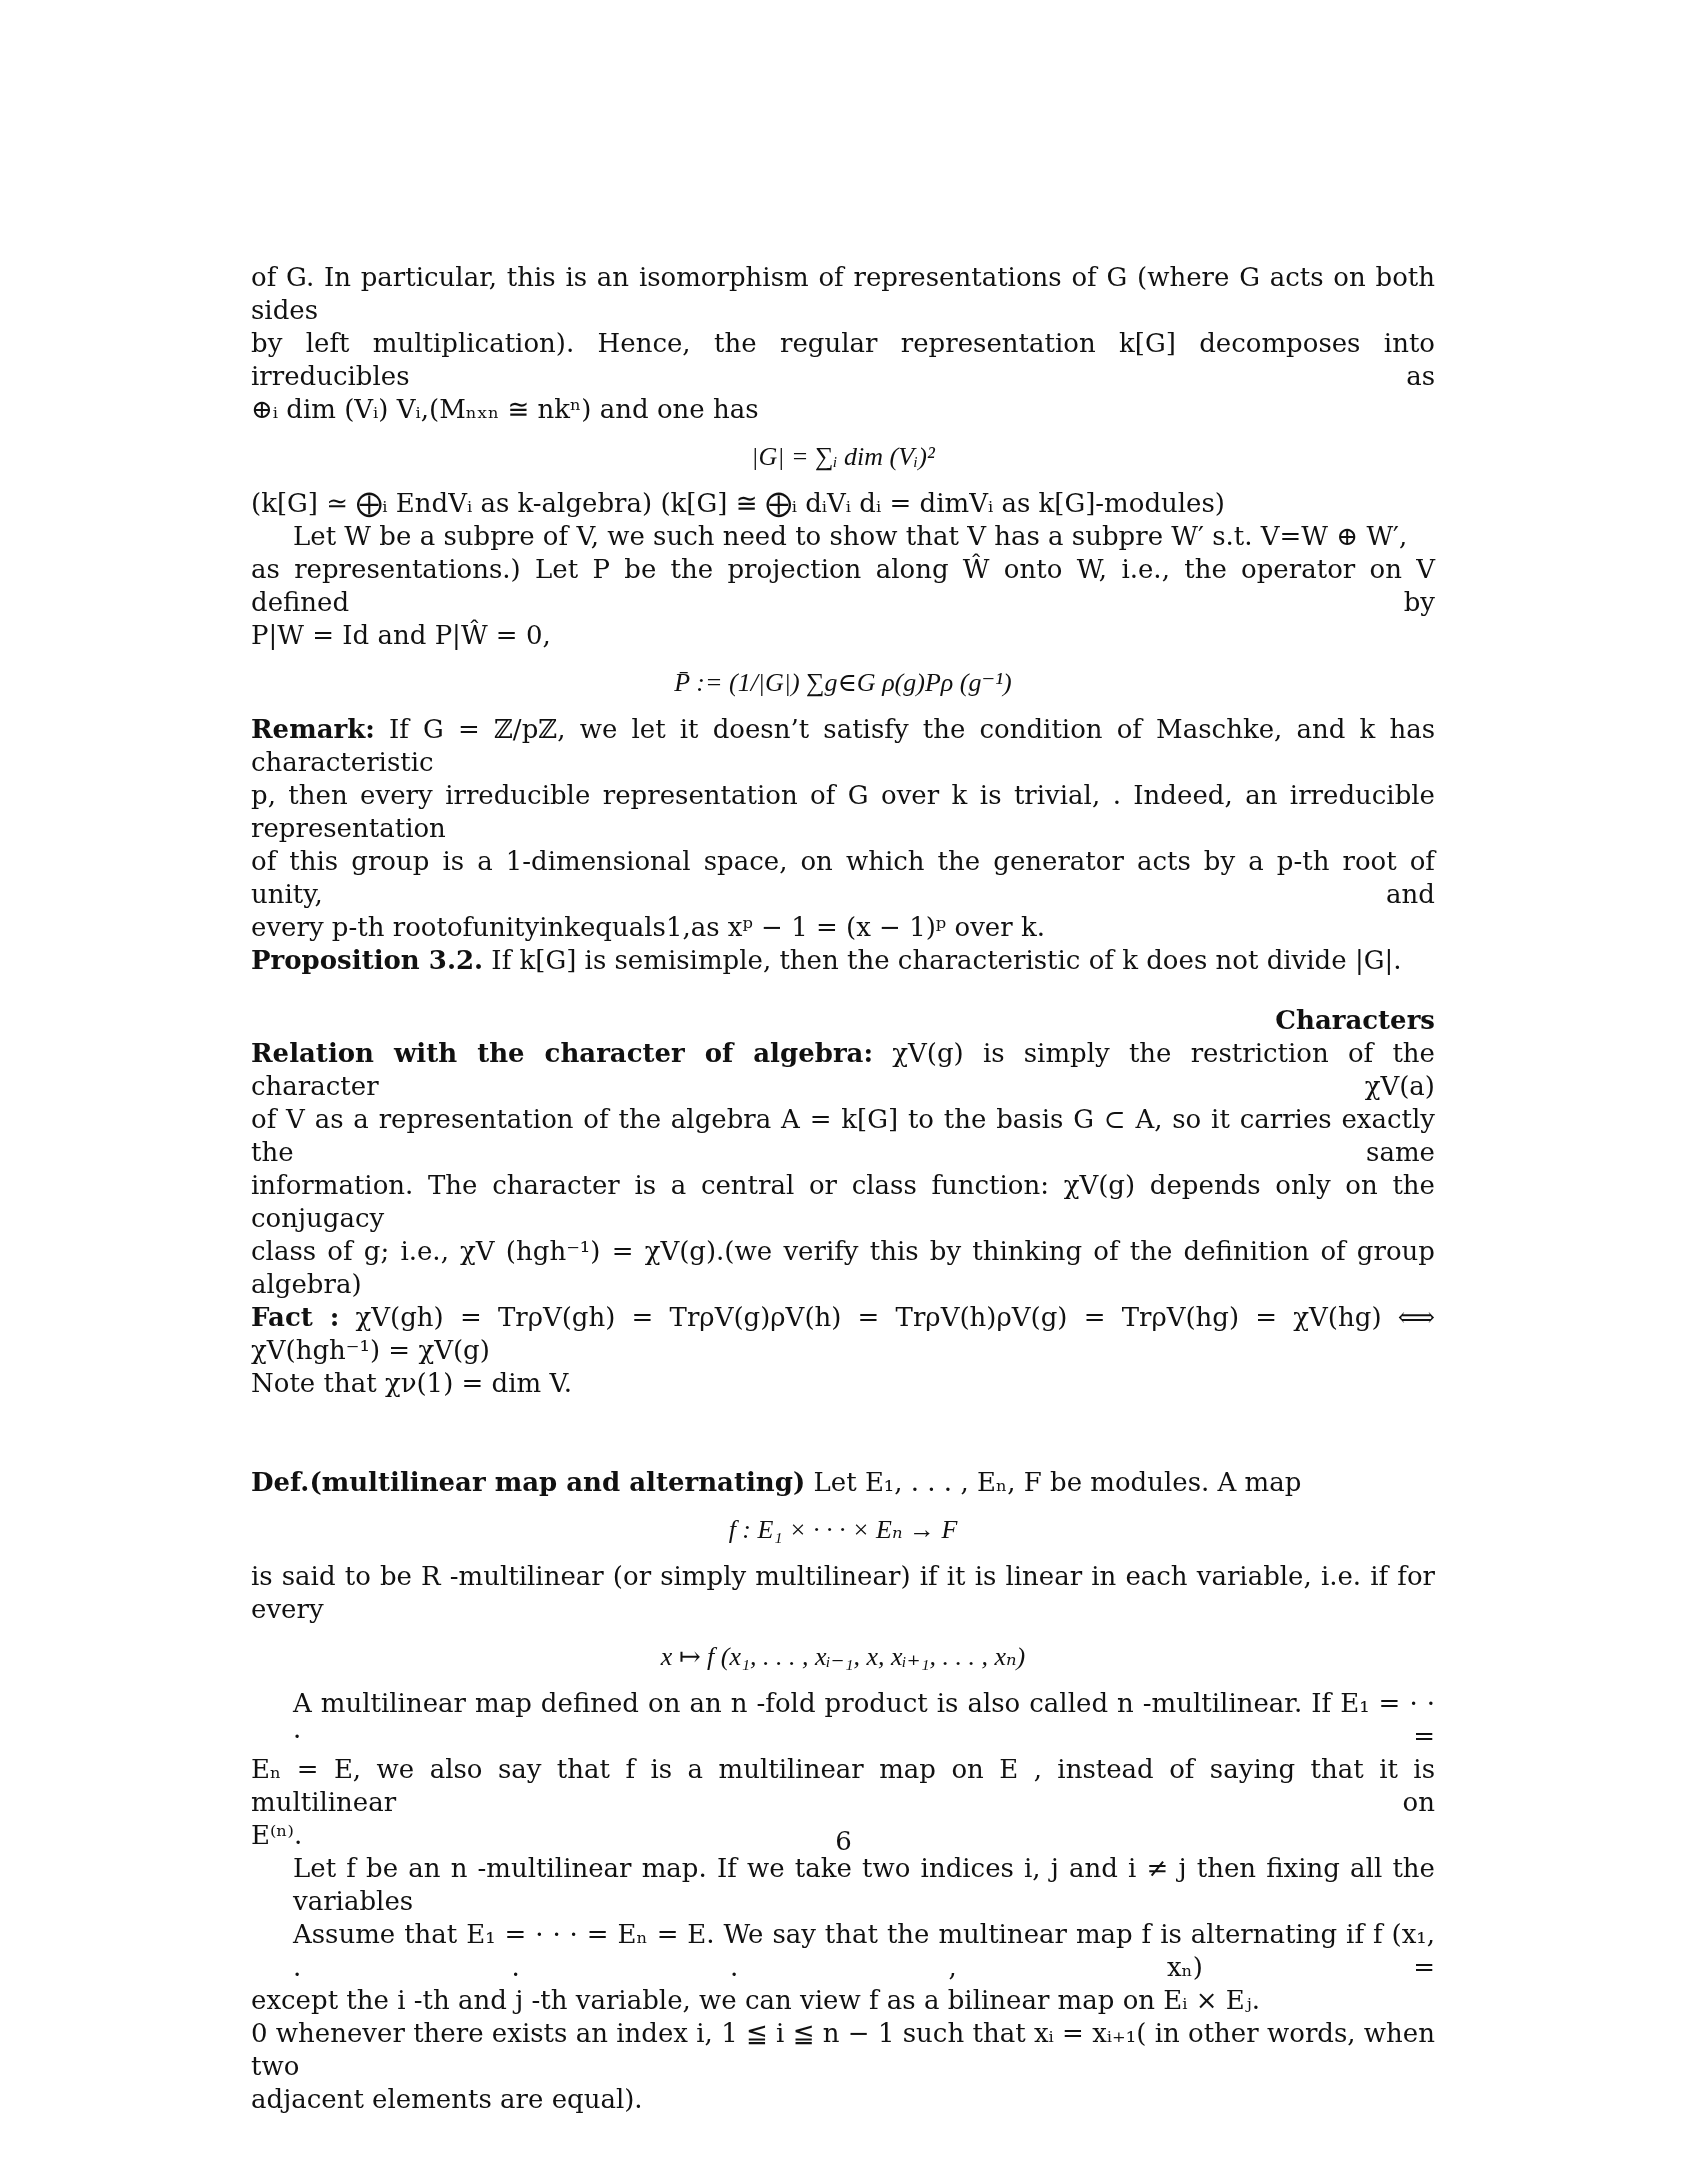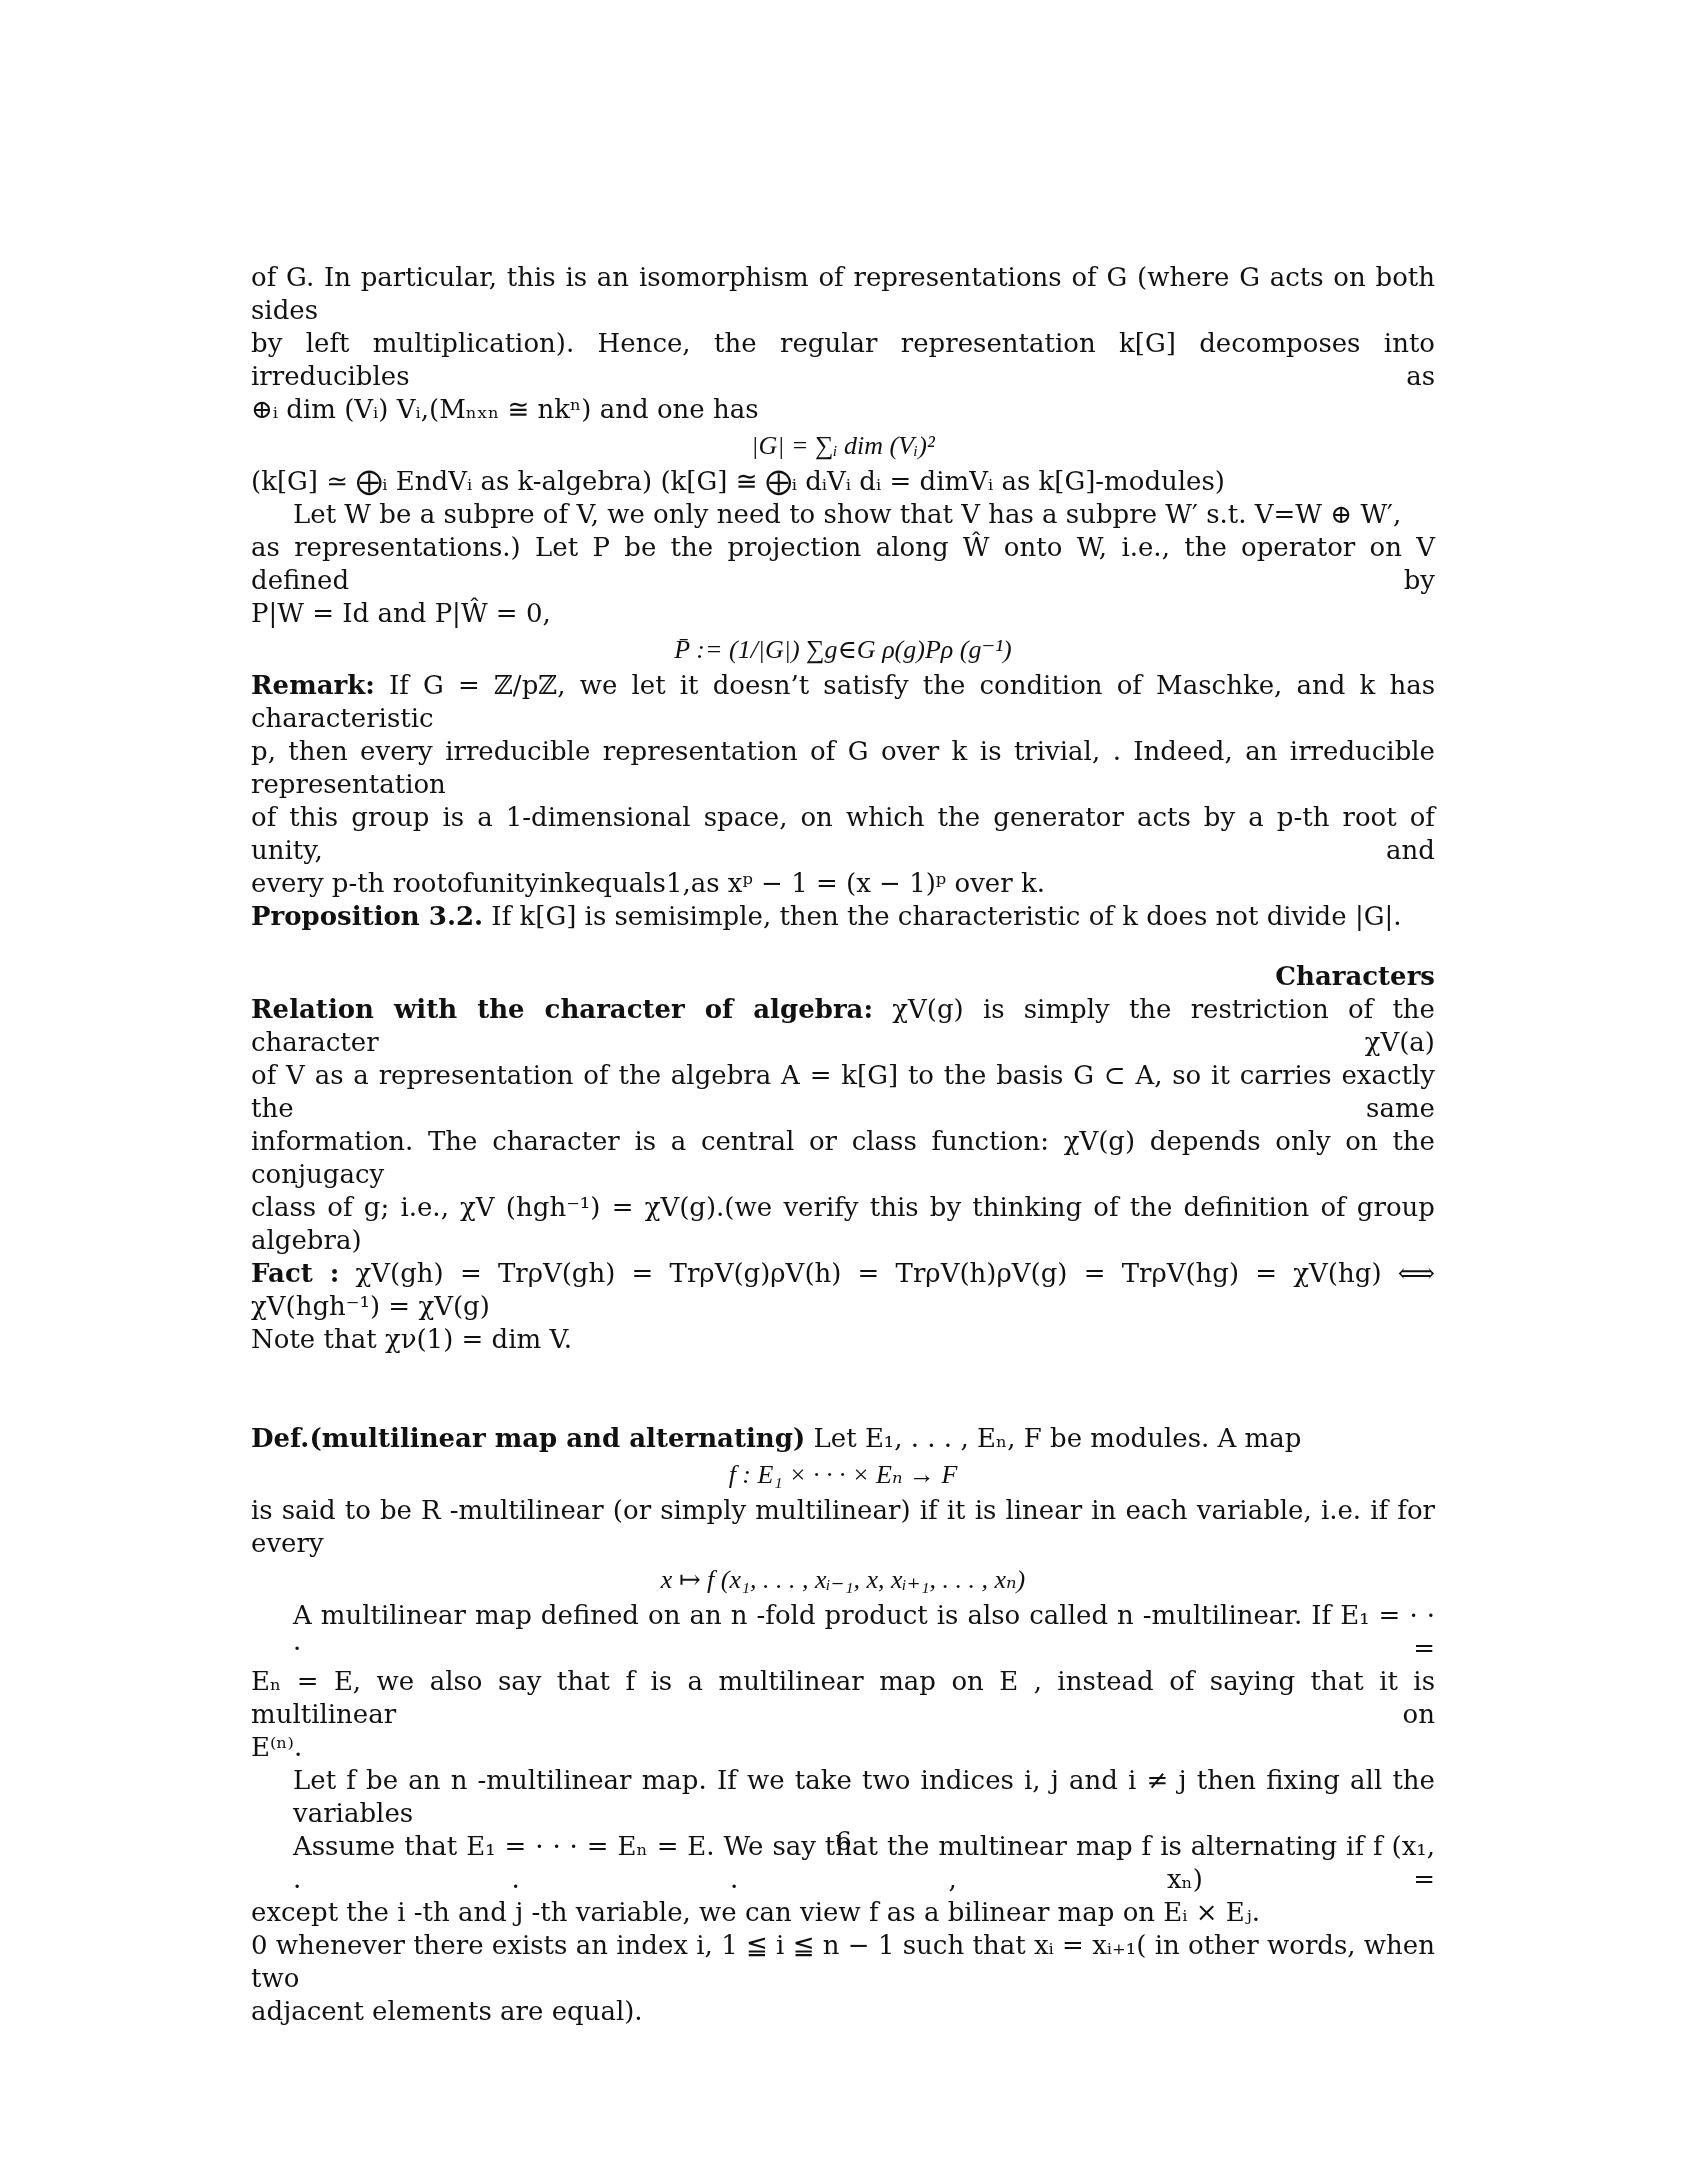--- a/index.html
+++ b/index.html
@@ -5,40 +5,40 @@
   html, body { margin: 0; padding: 0; background: #ffffff; }
   body {
     width: 1687px; height: 2183px; position: relative; overflow: hidden;
     font-family: "DejaVu Serif", "Liberation Serif", serif;
     color: #111111;
   }
   .page { position: absolute; left: 251px; top: 261px; width: 1184px; }
   .line { font-size: 26px; line-height: 33px; white-space: nowrap; }
   .just { text-align: justify; text-align-last: justify; white-space: normal; }
   .indent { padding-left: 42px; }
-  .disp { font-size: 26px; line-height: 33px; text-align: center; margin: 3px 0; }
+  .disp { font-size: 26px; line-height: 33px; text-align: center; margin: 14px 0; }
   .b { font-weight: bold; text-align: right; }
   .m { font-family: "Liberation Serif", "DejaVu Serif", serif; font-style: italic; }
   .gap-m { height: 26.5px; }
   .gap-l { height: 66px; }
   .pagenum { position: absolute; left: 0; width: 1687px; top: 1826px; text-align: center; font-size: 26px; }
 </style>
 </head>
 <body>
 
 <div class="page">
   <div class="line just">of G. In particular, this is an isomorphism of representations of G (where G acts on both sides</div>
   <div class="line just">by left multiplication).  Hence, the regular representation k[G] decomposes into irreducibles as</div>
   <div class="line">⊕ᵢ dim (Vᵢ) Vᵢ,(Mₙₓₙ ≅ nkⁿ) and one has</div>
 
   <div class="disp m">|G| = ∑ᵢ dim (Vᵢ)²</div>
 
   <div class="line">(k[G] ≃ ⨁ᵢ EndVᵢ as k-algebra) (k[G] ≅ ⨁ᵢ dᵢVᵢ dᵢ = dimVᵢ as k[G]-modules)</div>
 
-  <div class="line indent">Let W be a subpre of V, we only need to show that V has a subpre W′ s.t. V=W ⊕ W′,</div>
+  <div class="line indent">Let W be a subpre of V, we such need to show that V has a subpre W′ s.t. V=W ⊕ W′,</div>
   <div class="line just">as representations.) Let P be the projection along Ŵ onto W, i.e., the operator on V defined by</div>
   <div class="line">P|W = Id  and  P|Ŵ = 0,</div>
 
   <div class="disp m">P̄ := (1/|G|) ∑g∈G ρ(g)Pρ (g⁻¹)</div>
 
   <div class="line just"><span class="b">Remark:</span><span> If G = ℤ/pℤ, we let it doesn’t satisfy the condition of Maschke, and k has characteristic</span></div>
   <div class="line just">p, then every irreducible representation of G over k is trivial, . Indeed, an irreducible representation</div>
   <div class="line just">of this group is a 1-dimensional space, on which the generator acts by a p-th root of unity, and</div>
   <div class="line">every p-th rootofunityinkequals1,as xᵖ − 1 = (x − 1)ᵖ over k.</div>
   <div class="line"><span class="b">Proposition 3.2.</span><span> If k[G] is semisimple, then the characteristic of k does not divide |G|.</span></div>

